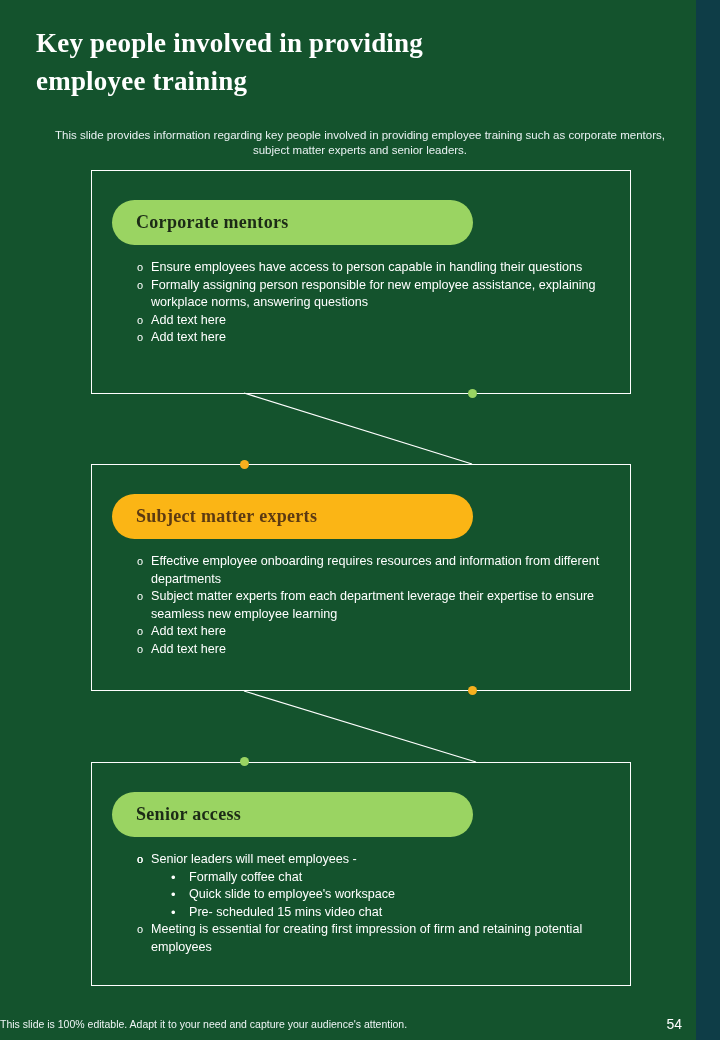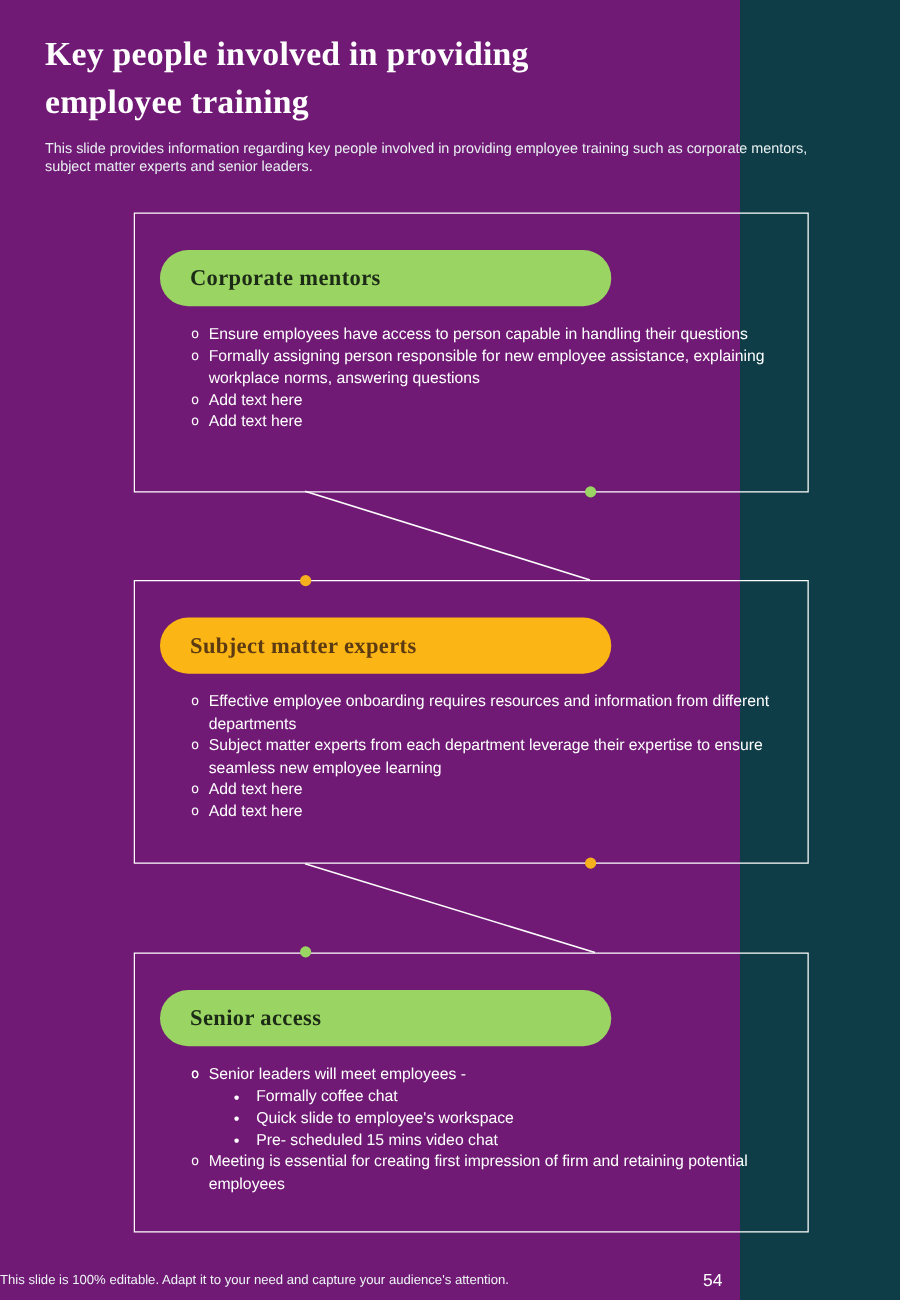--- a/index.html
+++ b/index.html
@@ -13,23 +13,23 @@
   body {
     background: #0e3d47;
     font-family: "Liberation Sans", sans-serif;
     color: #ffffff;
     position: relative;
     overflow: hidden;
   }
 
   .slide {
     position: relative;
-    width: 592px;
+    width: 696px;
     height: 1040px;
-    background: #701a75;
+    background: #14532d;
   }
 
   
   .header {
     position: absolute;
     left: 36px;
     top: 24px;
     width: 648px;
   }
 
@@ -37,33 +37,34 @@
     font-family: "Liberation Serif", serif;
     font-weight: bold;
     font-size: 27px;
     line-height: 38px;
     color: #ffffff;
     letter-spacing: 0.2px;
     max-width: 470px;
   }
 
   .slide-subtitle {
-    margin-top: 12px;
+    margin-top: 28px;
     font-family: "Liberation Sans", sans-serif;
     font-size: 11.5px;
     line-height: 15px;
     color: #e9f1f2;
     max-width: 650px;
+    text-align: center;
   }
 
   
   .card {
     position: absolute;
     border: 1.3px solid #ffffff;
-    left: 107px;
+    left: 91px;
     width: 540px;
   }
 
   #card-1 { top: 170px;  height: 224px; }
   #card-2 { top: 464px;  height: 227px; }
   #card-3 { top: 762px;  height: 224px; }
 
   .pill {
     position: absolute;
     left: 20px;

